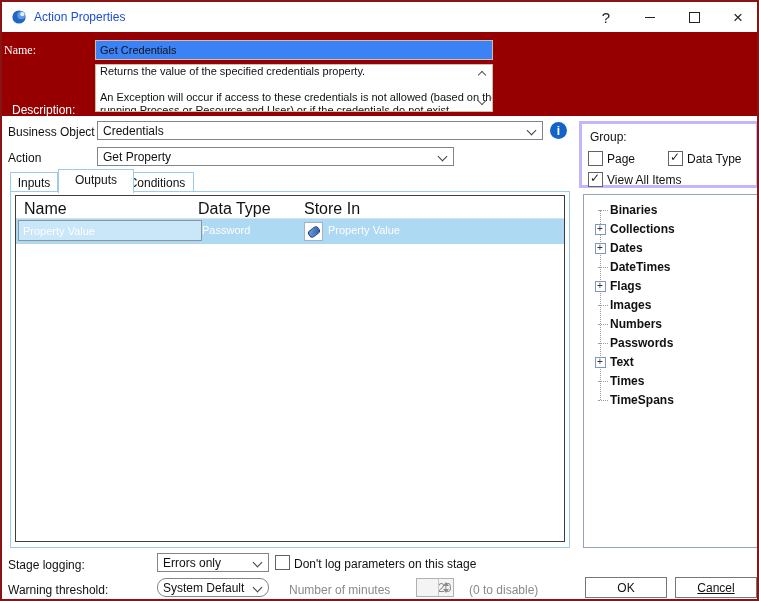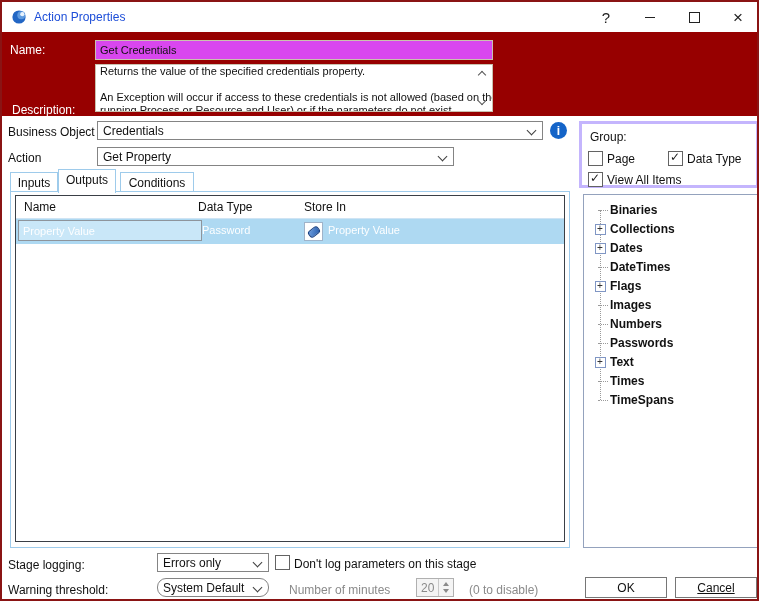--- a/index.html
+++ b/index.html
@@ -10,21 +10,21 @@
   .titlebar .title-text{margin-left:7px;font-size:12px;color:#1d4ed8;}
   .win-controls{position:absolute;right:10px;top:0;height:30px;display:flex;align-items:center;gap:26px;}
   .wc{width:18px;height:18px;display:flex;align-items:center;justify-content:center;color:#222;font-size:14px;cursor:default;}
   .wc-help{font-size:15px;}
   .wc-min::before{content:"";width:10px;height:1px;background:#222;display:block;}
   .wc-max::before{content:"";width:9px;height:9px;border:1px solid #222;display:block;}
   .wc-close::before{content:"\00D7";font-size:17px;line-height:1;color:#222;}
   
   .redheader{position:absolute;left:0;top:30px;right:0;height:84px;background:#970000;}
   .redheader .lbl{position:absolute;color:#fff;font-size:12px;}
-  .hdr-input{position:absolute;left:93px;top:8px;width:388px;height:16px;background:#d946ef;border:1px solid #c9c1ae;font-size:11px;color:#111;padding:1px 4px;font-family:"Liberation Sans","DejaVu Sans",sans-serif;}
+  .hdr-input{position:absolute;left:93px;top:8px;width:388px;height:16px;background:#3b82f6;border:1px solid #c9c1ae;font-size:11px;color:#111;padding:1px 4px;font-family:"Liberation Sans","DejaVu Sans",sans-serif;}
   .hdr-textarea{position:absolute;left:93px;top:32px;width:396px;height:46px;background:#fff;border:1px solid #c9c1ae;overflow:hidden;}
   .hdr-textarea .tl{height:13px;line-height:13px;font-size:11px;color:#111;padding-left:4px;white-space:nowrap;}
   .caret{position:absolute;width:5px;height:5px;border-right:1px solid #555;border-bottom:1px solid #555;}
   .caret-up{right:7px;top:7px;transform:rotate(-135deg);}
   .caret-down{right:7px;top:33px;transform:rotate(45deg);}
   
   .label{position:absolute;font-size:12px;color:#111;}
   .label-gray{color:#8a8a8a;}
   .combo{position:absolute;background:#fff;border:1px solid #848484;font-size:12px;color:#111;display:flex;align-items:center;padding-left:5px;box-sizing:border-box;}
   .combo .chevron{position:absolute;right:7px;top:5px;width:6px;height:6px;border-right:1px solid #3f3f3f;border-bottom:1px solid #3f3f3f;transform:rotate(45deg);}
@@ -32,39 +32,39 @@
   .checkbox.checked::after{content:"\2713";position:absolute;left:1px;top:-2px;font-size:12px;font-weight:bold;color:#1a1a1a;}
   .info-icon{position:absolute;left:548px;top:120px;width:17px;height:17px;border-radius:50%;background:#1464c8;color:#fff;display:flex;align-items:center;justify-content:center;}
   .info-icon::after{content:"i";font-size:12px;font-weight:bold;}
   
   .tab{position:absolute;box-sizing:border-box;background:#fff;border:1px solid #9ecbeb;font-size:12px;color:#111;text-align:center;padding-top:3px;}
   .tab-inactive{top:170px;height:20px;}
   .tab-active{top:167px;height:24px;z-index:3;border-bottom:none;}
   .tabpanel{position:absolute;left:8px;top:189px;width:560px;height:357px;border:1px solid #9ecbeb;background:#fff;box-sizing:border-box;z-index:1;}
   .grid{position:absolute;left:4px;top:3px;right:4px;bottom:5px;border:1px solid #3a3f46;background:#fff;}
   .grid-header{position:absolute;left:0;top:0;right:0;height:22px;border-bottom:1px solid #cfe4f4;background:#fff;}
-  .gh-cell{position:absolute;top:4px;font-size:12px;color:#111;}
+  .gh-cell{position:absolute;top:4px;font-size:16px;color:#111;}
   .grid-row{position:absolute;left:0;top:23px;right:0;height:25px;background:#aed9f2;}
   .row-textbox{position:absolute;left:2px;top:1px;width:178px;height:19px;background:#c9e7f8;border:1px solid #8e959c;font-size:11px;color:#fdfeff;display:flex;align-items:center;padding-left:4px;box-sizing:content-box;}
   .row-celltext{position:absolute;top:5px;font-size:11px;color:#fdfeff;}
   .store-icon{position:absolute;left:288px;top:3px;width:17px;height:17px;background:#fff;border:1px solid #9fb3c9;display:flex;align-items:center;justify-content:center;}
   .store-icon::after{content:"";width:10px;height:6px;border-radius:3px;background:linear-gradient(135deg,#6d9ede 0%,#2a5fae 100%);border:1px solid #173f80;transform:rotate(-38deg);}
   
   .groupbox{position:absolute;left:577px;top:119px;width:180px;height:67px;border:3px solid #c4b5fd;background:#fff;box-sizing:border-box;}
   .treebox{position:absolute;left:581px;top:192px;width:209px;height:354px;border:1px solid #94a2bd;background:#fff;box-sizing:border-box;}
   .tree-content{position:absolute;left:0;top:6px;right:0;}
   .tree-content::before{content:"";position:absolute;left:16px;top:9px;height:190px;border-left:1px dotted #9a9a9a;}
   .tree-row{position:relative;height:19px;}
   .tree-row .stub{position:absolute;left:14px;top:9px;width:10px;border-top:1px dotted #9a9a9a;}
   .tree-row .plusbox{position:absolute;left:11px;top:4px;width:9px;height:9px;background:#fff;border:1px solid #8096c4;z-index:2;}
   .tree-row .plusbox::after{content:"+";position:absolute;left:1px;top:-2px;font-size:10px;line-height:11px;color:#333;}
   .tree-label{position:absolute;left:26px;top:2px;font-size:12px;font-weight:bold;color:#111;white-space:nowrap;}
   
   .spinner{position:absolute;left:414px;top:576px;width:38px;height:19px;border:1px solid #b0b0b0;background:#f4f4f4;box-sizing:border-box;}
-  .spinner .val{position:absolute;left:4px;top:2px;font-size:12px;color:#8a8a8a;}
+  .spinner .val{position:absolute;left:21px;top:2px;font-size:12px;color:#8a8a8a;}
   .spinner .btns{position:absolute;right:0;top:0;bottom:0;width:14px;border-left:1px solid #c8c8c8;display:flex;flex-direction:column;align-items:center;justify-content:center;gap:3px;}
   .tri-up{width:0;height:0;border-left:3px solid transparent;border-right:3px solid transparent;border-bottom:4px solid #8a8a8a;}
   .tri-down{width:0;height:0;border-left:3px solid transparent;border-right:3px solid transparent;border-top:4px solid #8a8a8a;}
   .btn{position:absolute;top:575px;width:82px;height:21px;background:#fff;border:1px solid #767676;font-size:12px;color:#111;display:flex;align-items:center;justify-content:center;box-sizing:border-box;}
 </style>
 </head>
 <body>
 
 <div class="window">
 
@@ -79,48 +79,48 @@
     <span class="title-text">Action Properties</span>
     <div class="win-controls">
       <span class="wc wc-help">?</span>
       <span class="wc wc-min"></span>
       <span class="wc wc-max"></span>
       <span class="wc wc-close"></span>
     </div>
   </div>
 
   <div class="redheader">
-    <span class="lbl" style="left:8px;top:11px;">Name:</span>
+    <span class="lbl" style="left:2px;top:11px;font-family:Liberation Serif, serif;">Name:</span>
     <input class="hdr-input" value="Get Credentials" style="">
     <span class="lbl" style="left:10px;top:35px;margin-top:36px;">Description:</span>
     <div class="hdr-textarea">
       <div class="tl">Returns the value of the specified credentials property.</div>
       <div class="tl"></div>
       <div class="tl">An Exception will occur if access to these credentials is not allowed (based on the</div>
-      <div class="tl">running Process or Resource and User) or if the parameters do not exist.</div>
+      <div class="tl">running Process or Resource and User) or if the credentials do not exist.</div>
       <span class="caret caret-up"></span>
       <span class="caret caret-down"></span>
     </div>
   </div>
 
   <span class="label" style="left:6px;top:123px;">Business Object</span>
   <div class="combo" style="left:95px;top:119px;width:446px;height:19px;">
     <span>Credentials</span>
     <span class="chevron"></span>
   </div>
   <span class="info-icon"></span>
 
   <span class="label" style="left:6px;top:149px;">Action</span>
   <div class="combo" style="left:95px;top:145px;width:357px;height:19px;">
     <span>Get Property</span>
     <span class="chevron"></span>
   </div>
 
   <div class="tab tab-inactive" style="left:8px;width:48px;">Inputs</div>
-  <div class="tab tab-active" style="left:56px;width:58px;">Outputs</div>
+  <div class="tab tab-active" style="left:56px;width:76px;">Outputs</div>
   <div class="tab tab-inactive" style="left:118px;width:74px;">Conditions</div>
 
   <div class="tabpanel">
     <div class="grid">
       <div class="grid-header">
         <span class="gh-cell" style="left:8px;">Name</span>
         <span class="gh-cell" style="left:182px;">Data Type</span>
         <span class="gh-cell" style="left:288px;">Store In</span>
       </div>
       <div class="grid-row">

